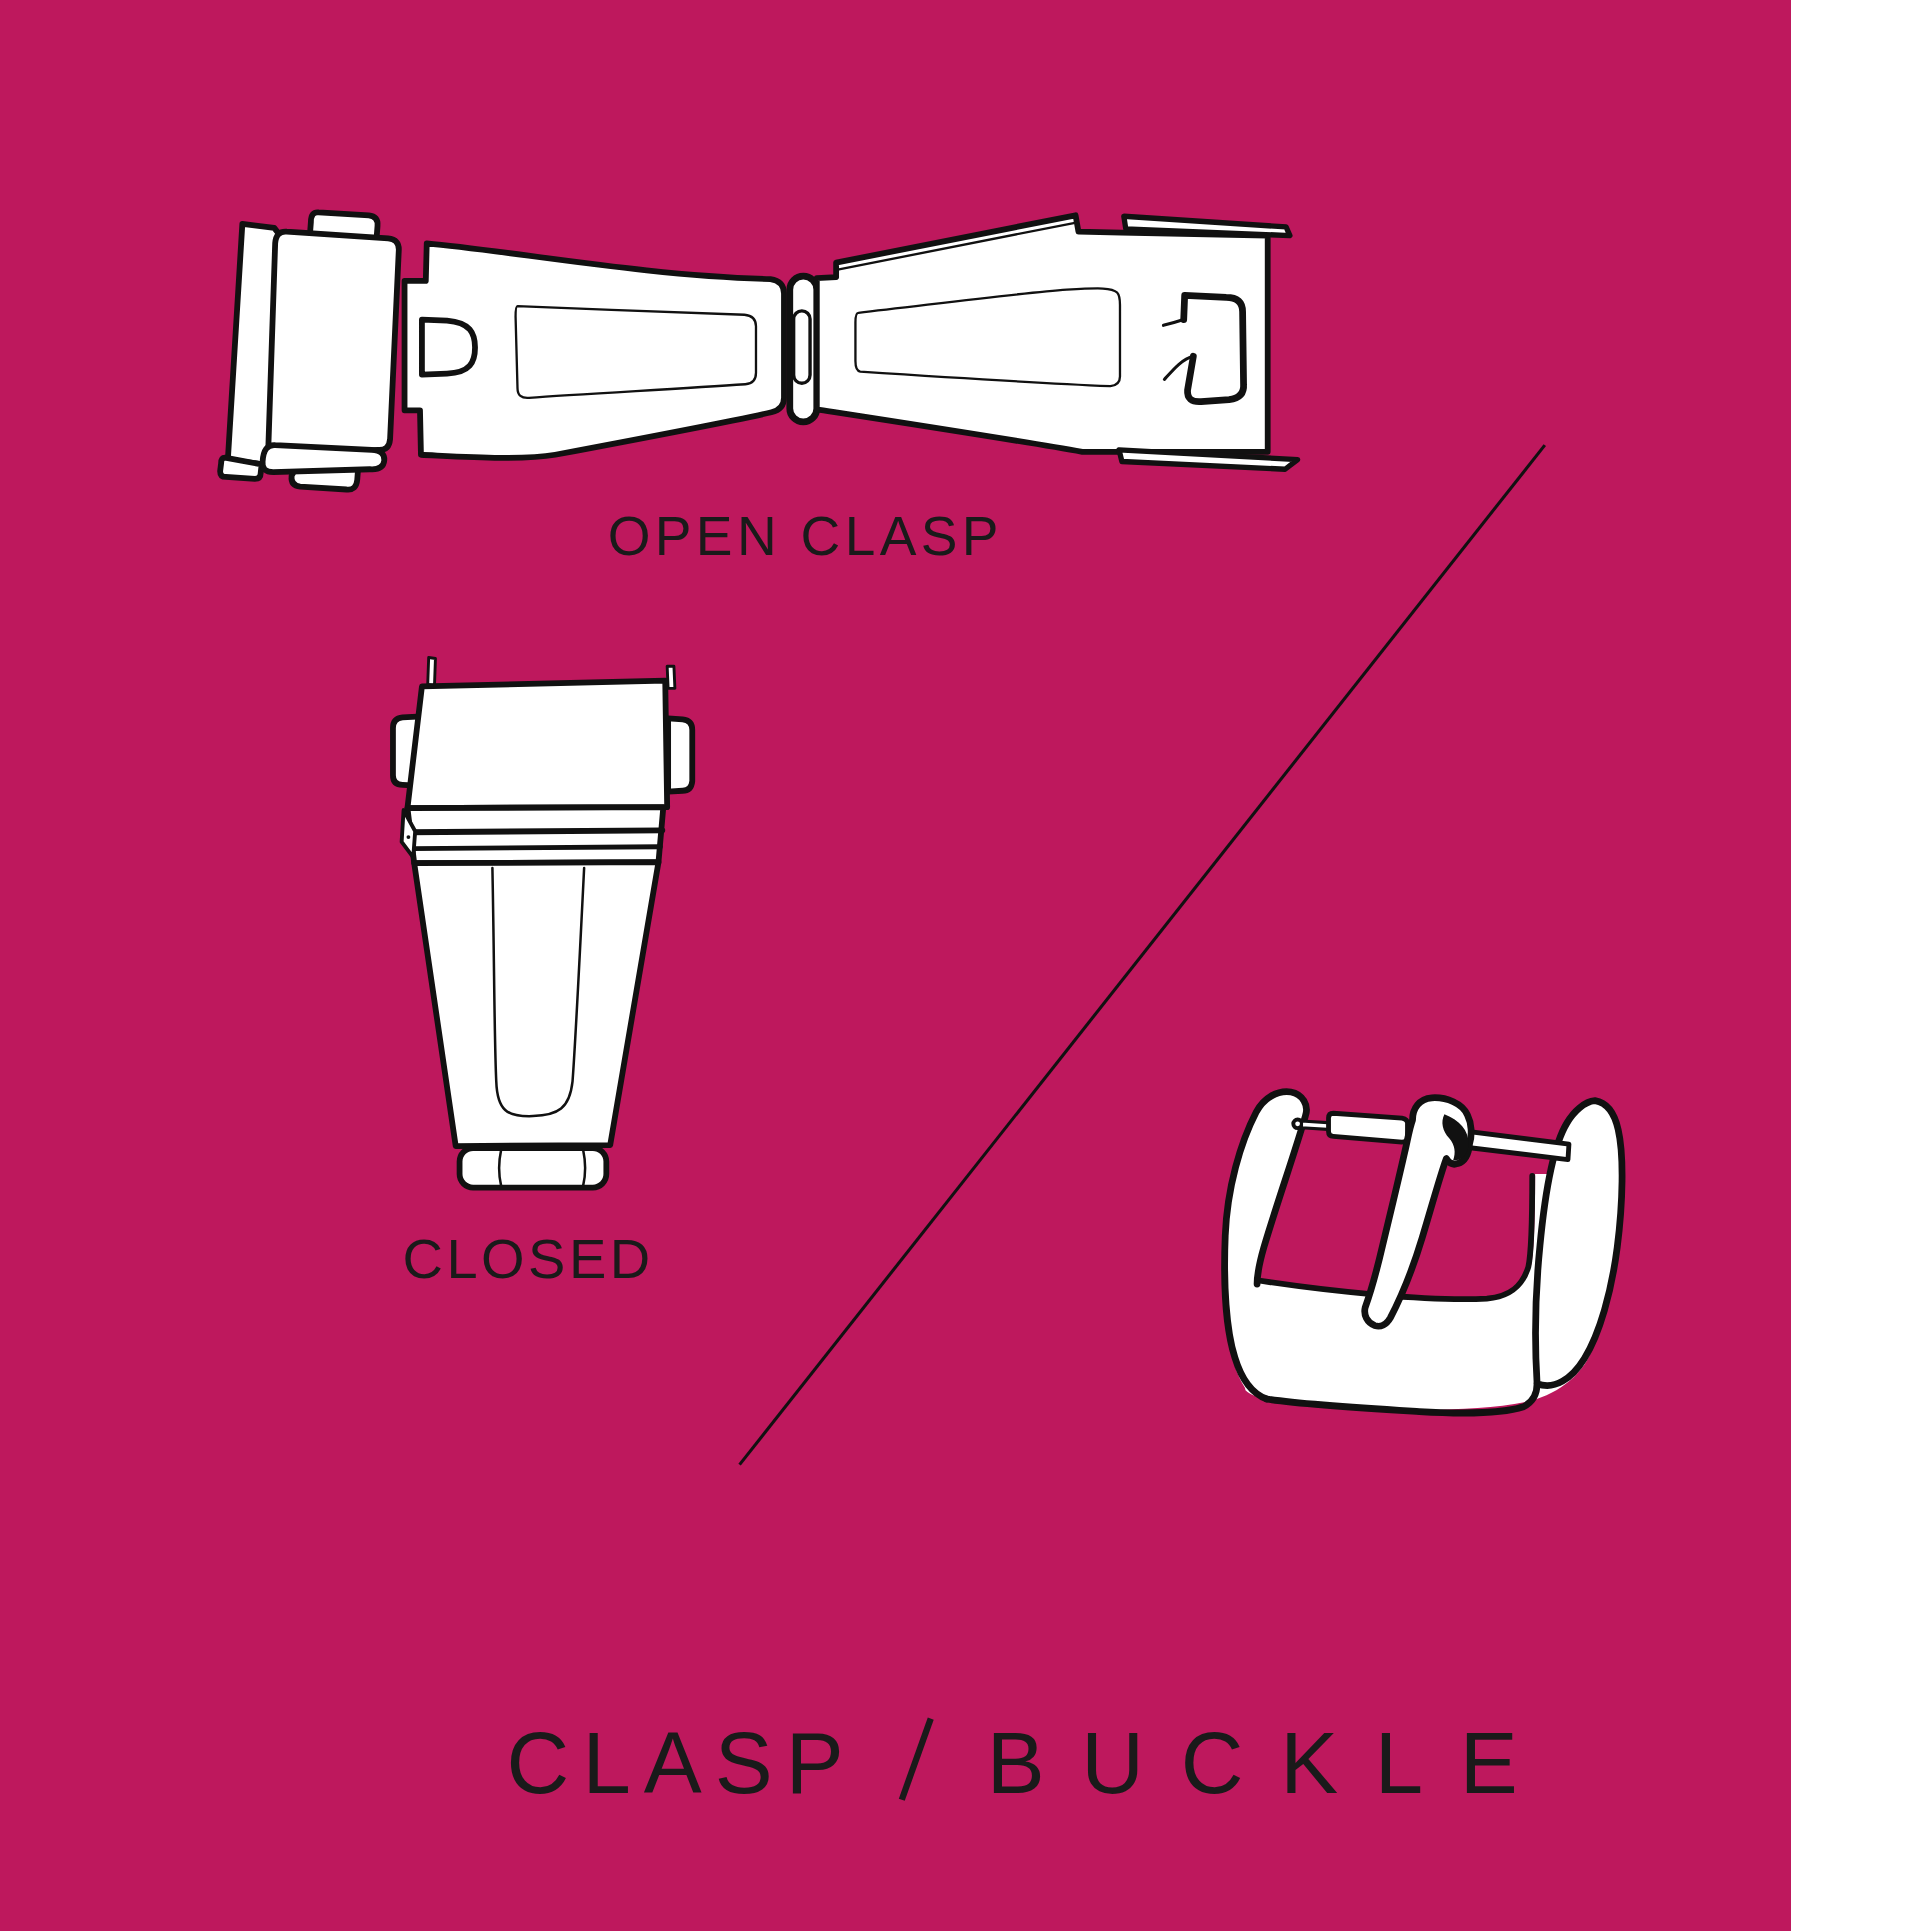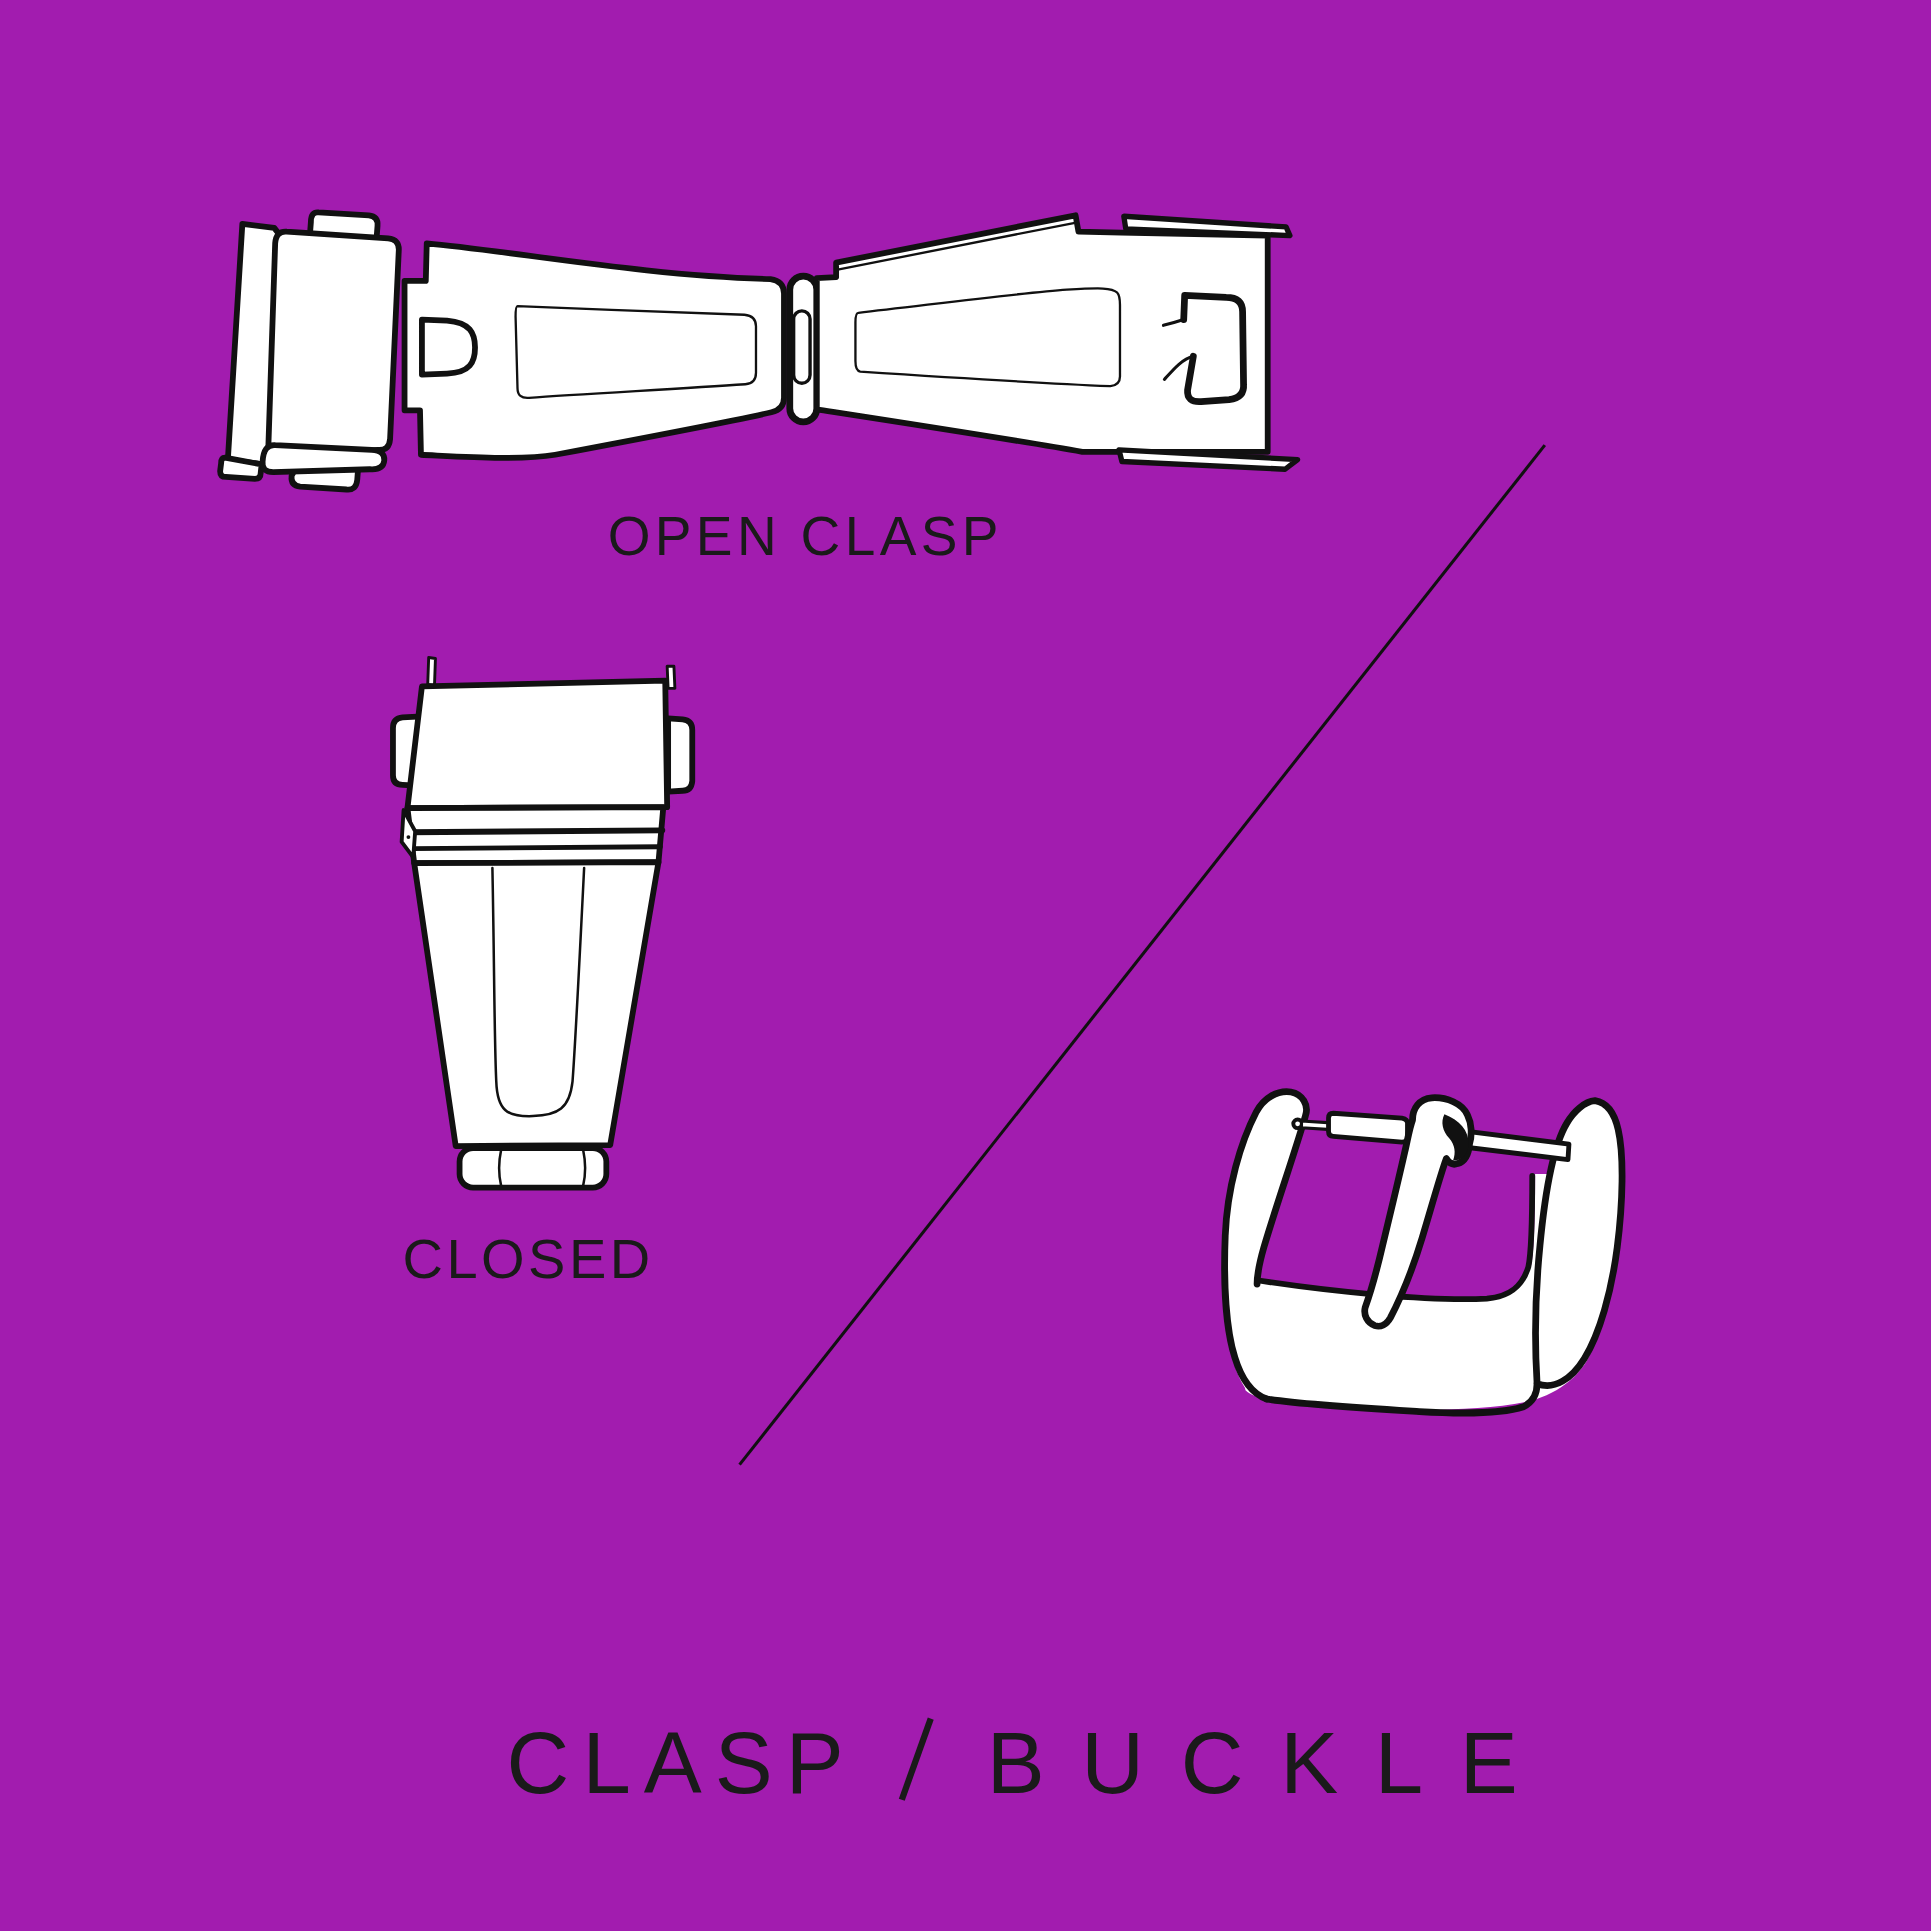--- a/index.html
+++ b/index.html
@@ -1,16 +1,16 @@
 <!DOCTYPE html>
 <html><head>
 <meta charset="utf-8">
 <style>
   html,body{margin:0;padding:0;background:#ffffff;}
-  .page{width:1931px;height:1931px;position:relative;background:#a21caf;overflow:hidden;}
+  .page{width:1791px;height:1931px;position:relative;background:#be185d;overflow:hidden;}
   svg{position:absolute;top:0;left:0;}
   text{font-family:"Liberation Sans",sans-serif;fill:#1a1a1a;}
 </style>
 </head>
 <body>
 <div class="page">
 <svg width="1931" height="1931" viewBox="0 0 2000 2000">
 
   <g fill="#fff" stroke="#111" stroke-width="6" stroke-linejoin="round" stroke-linecap="round">
 

